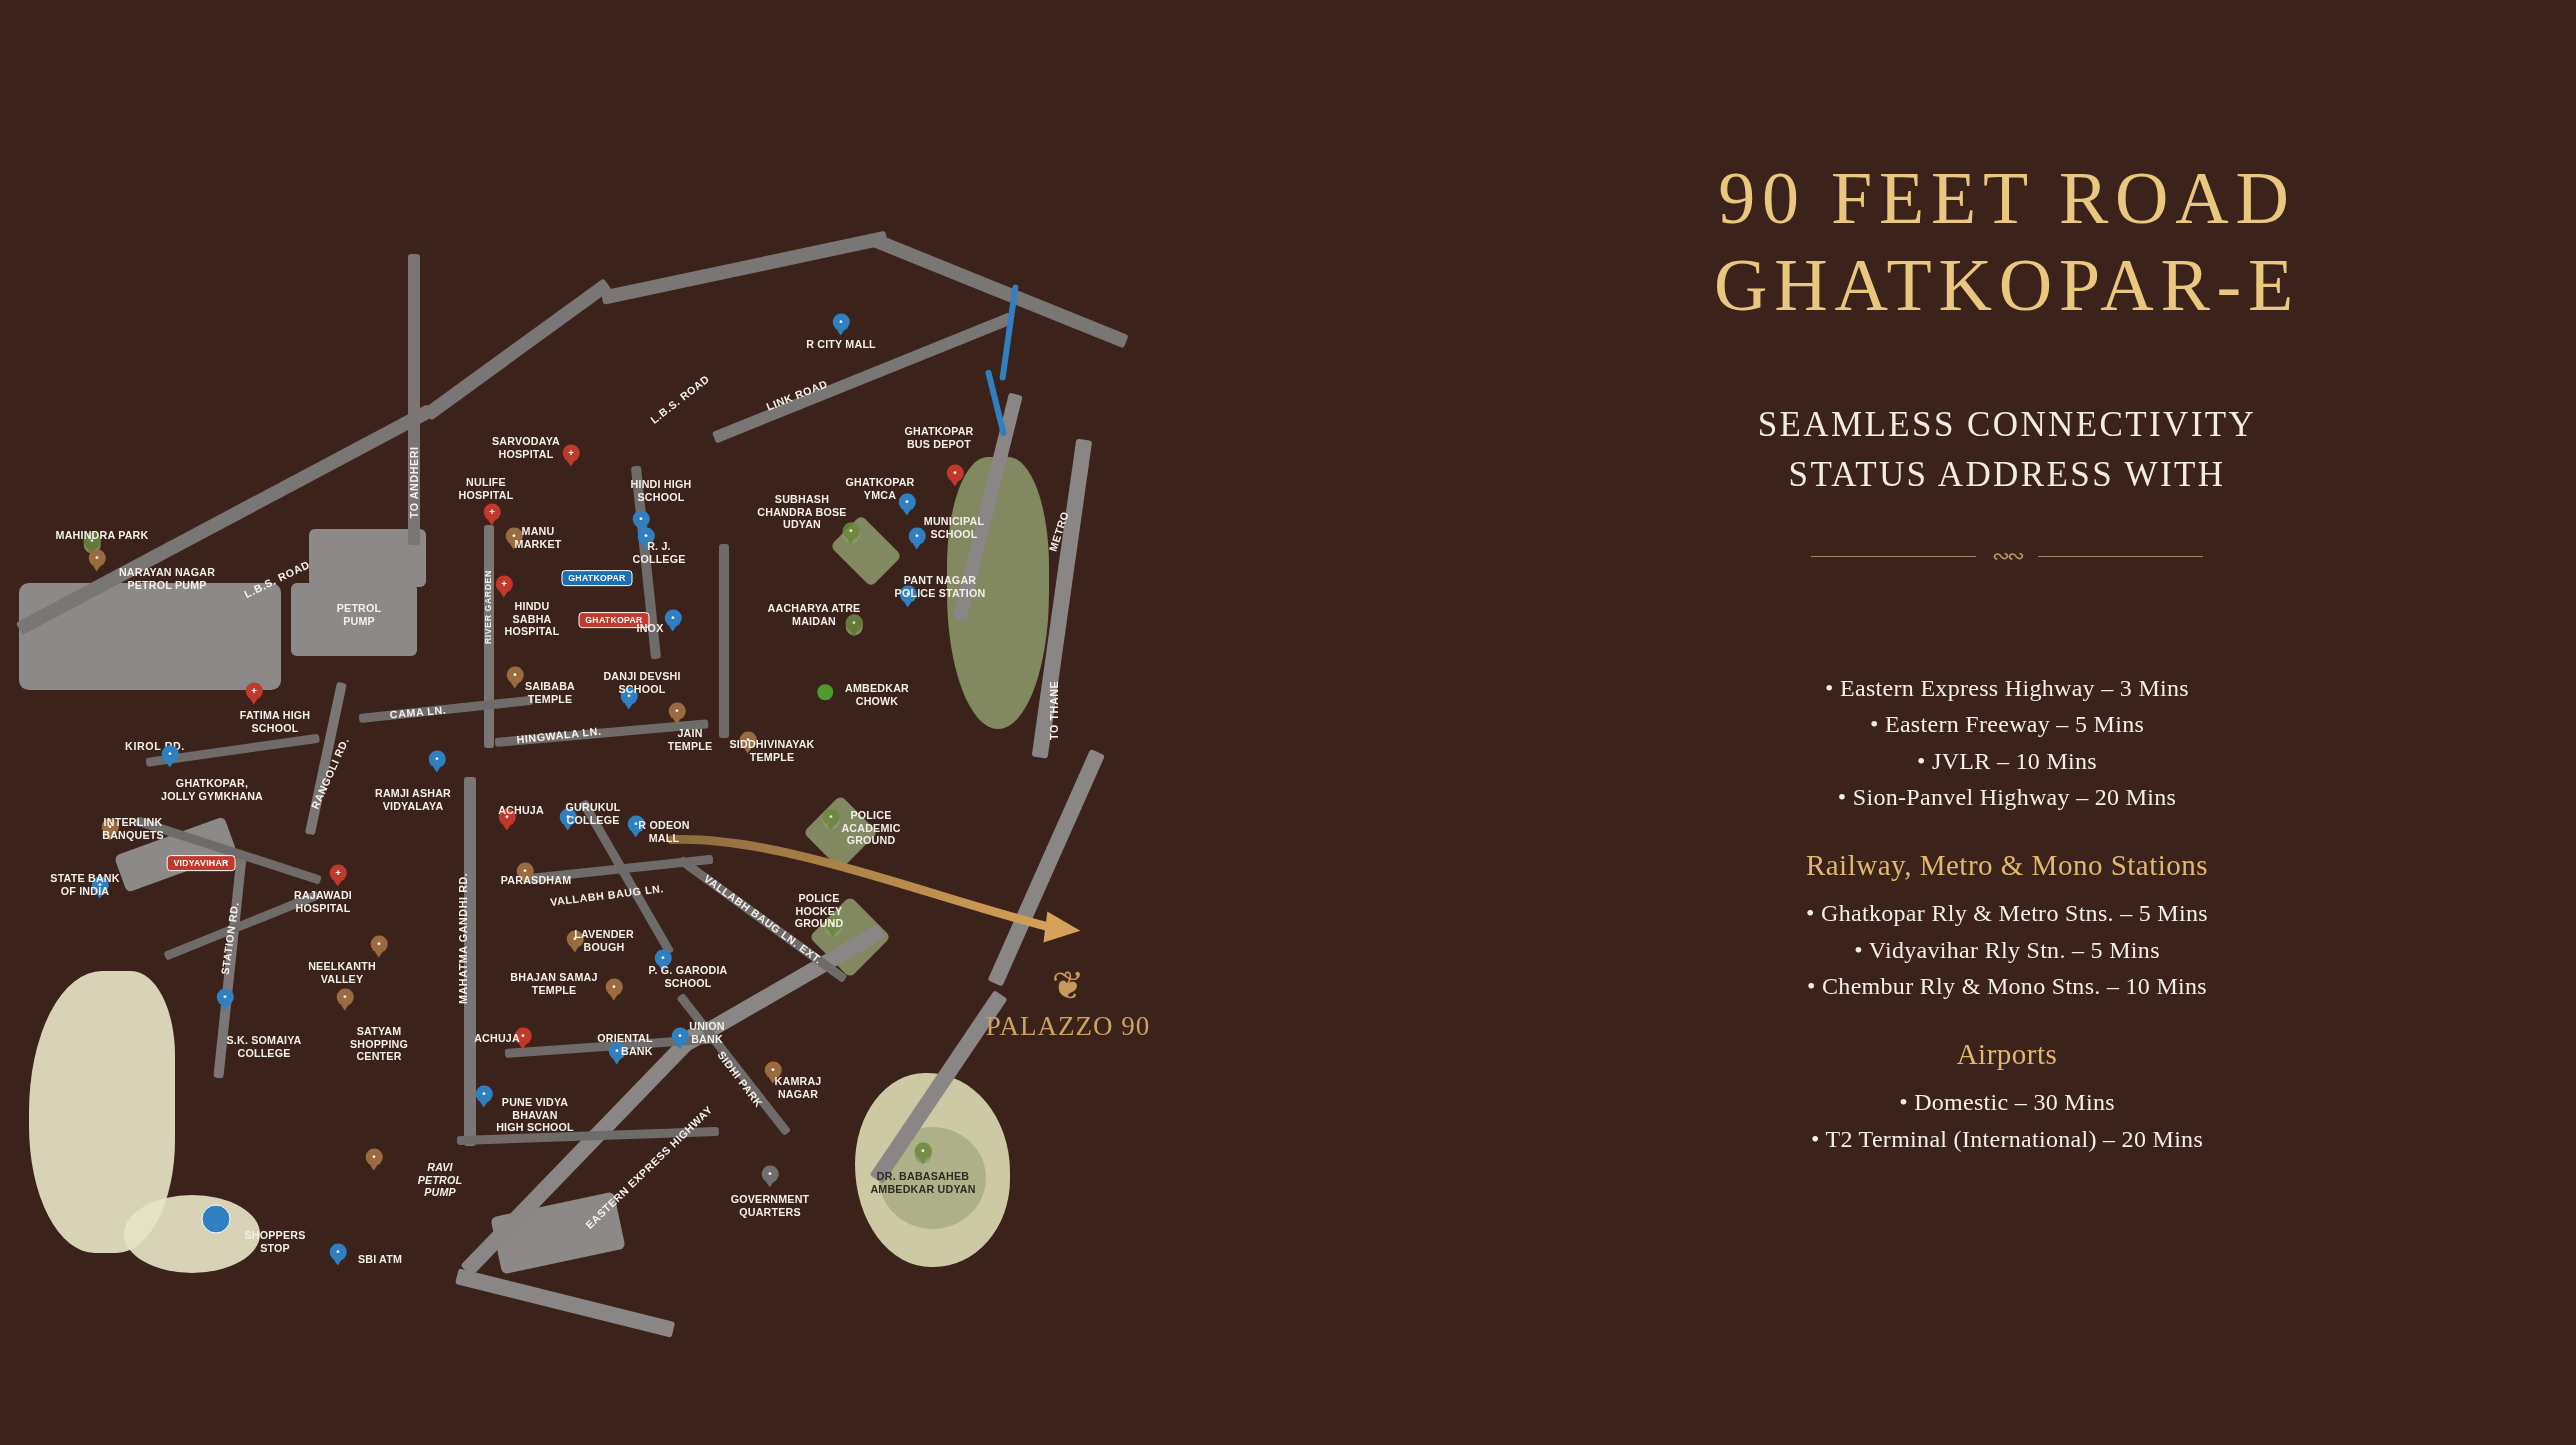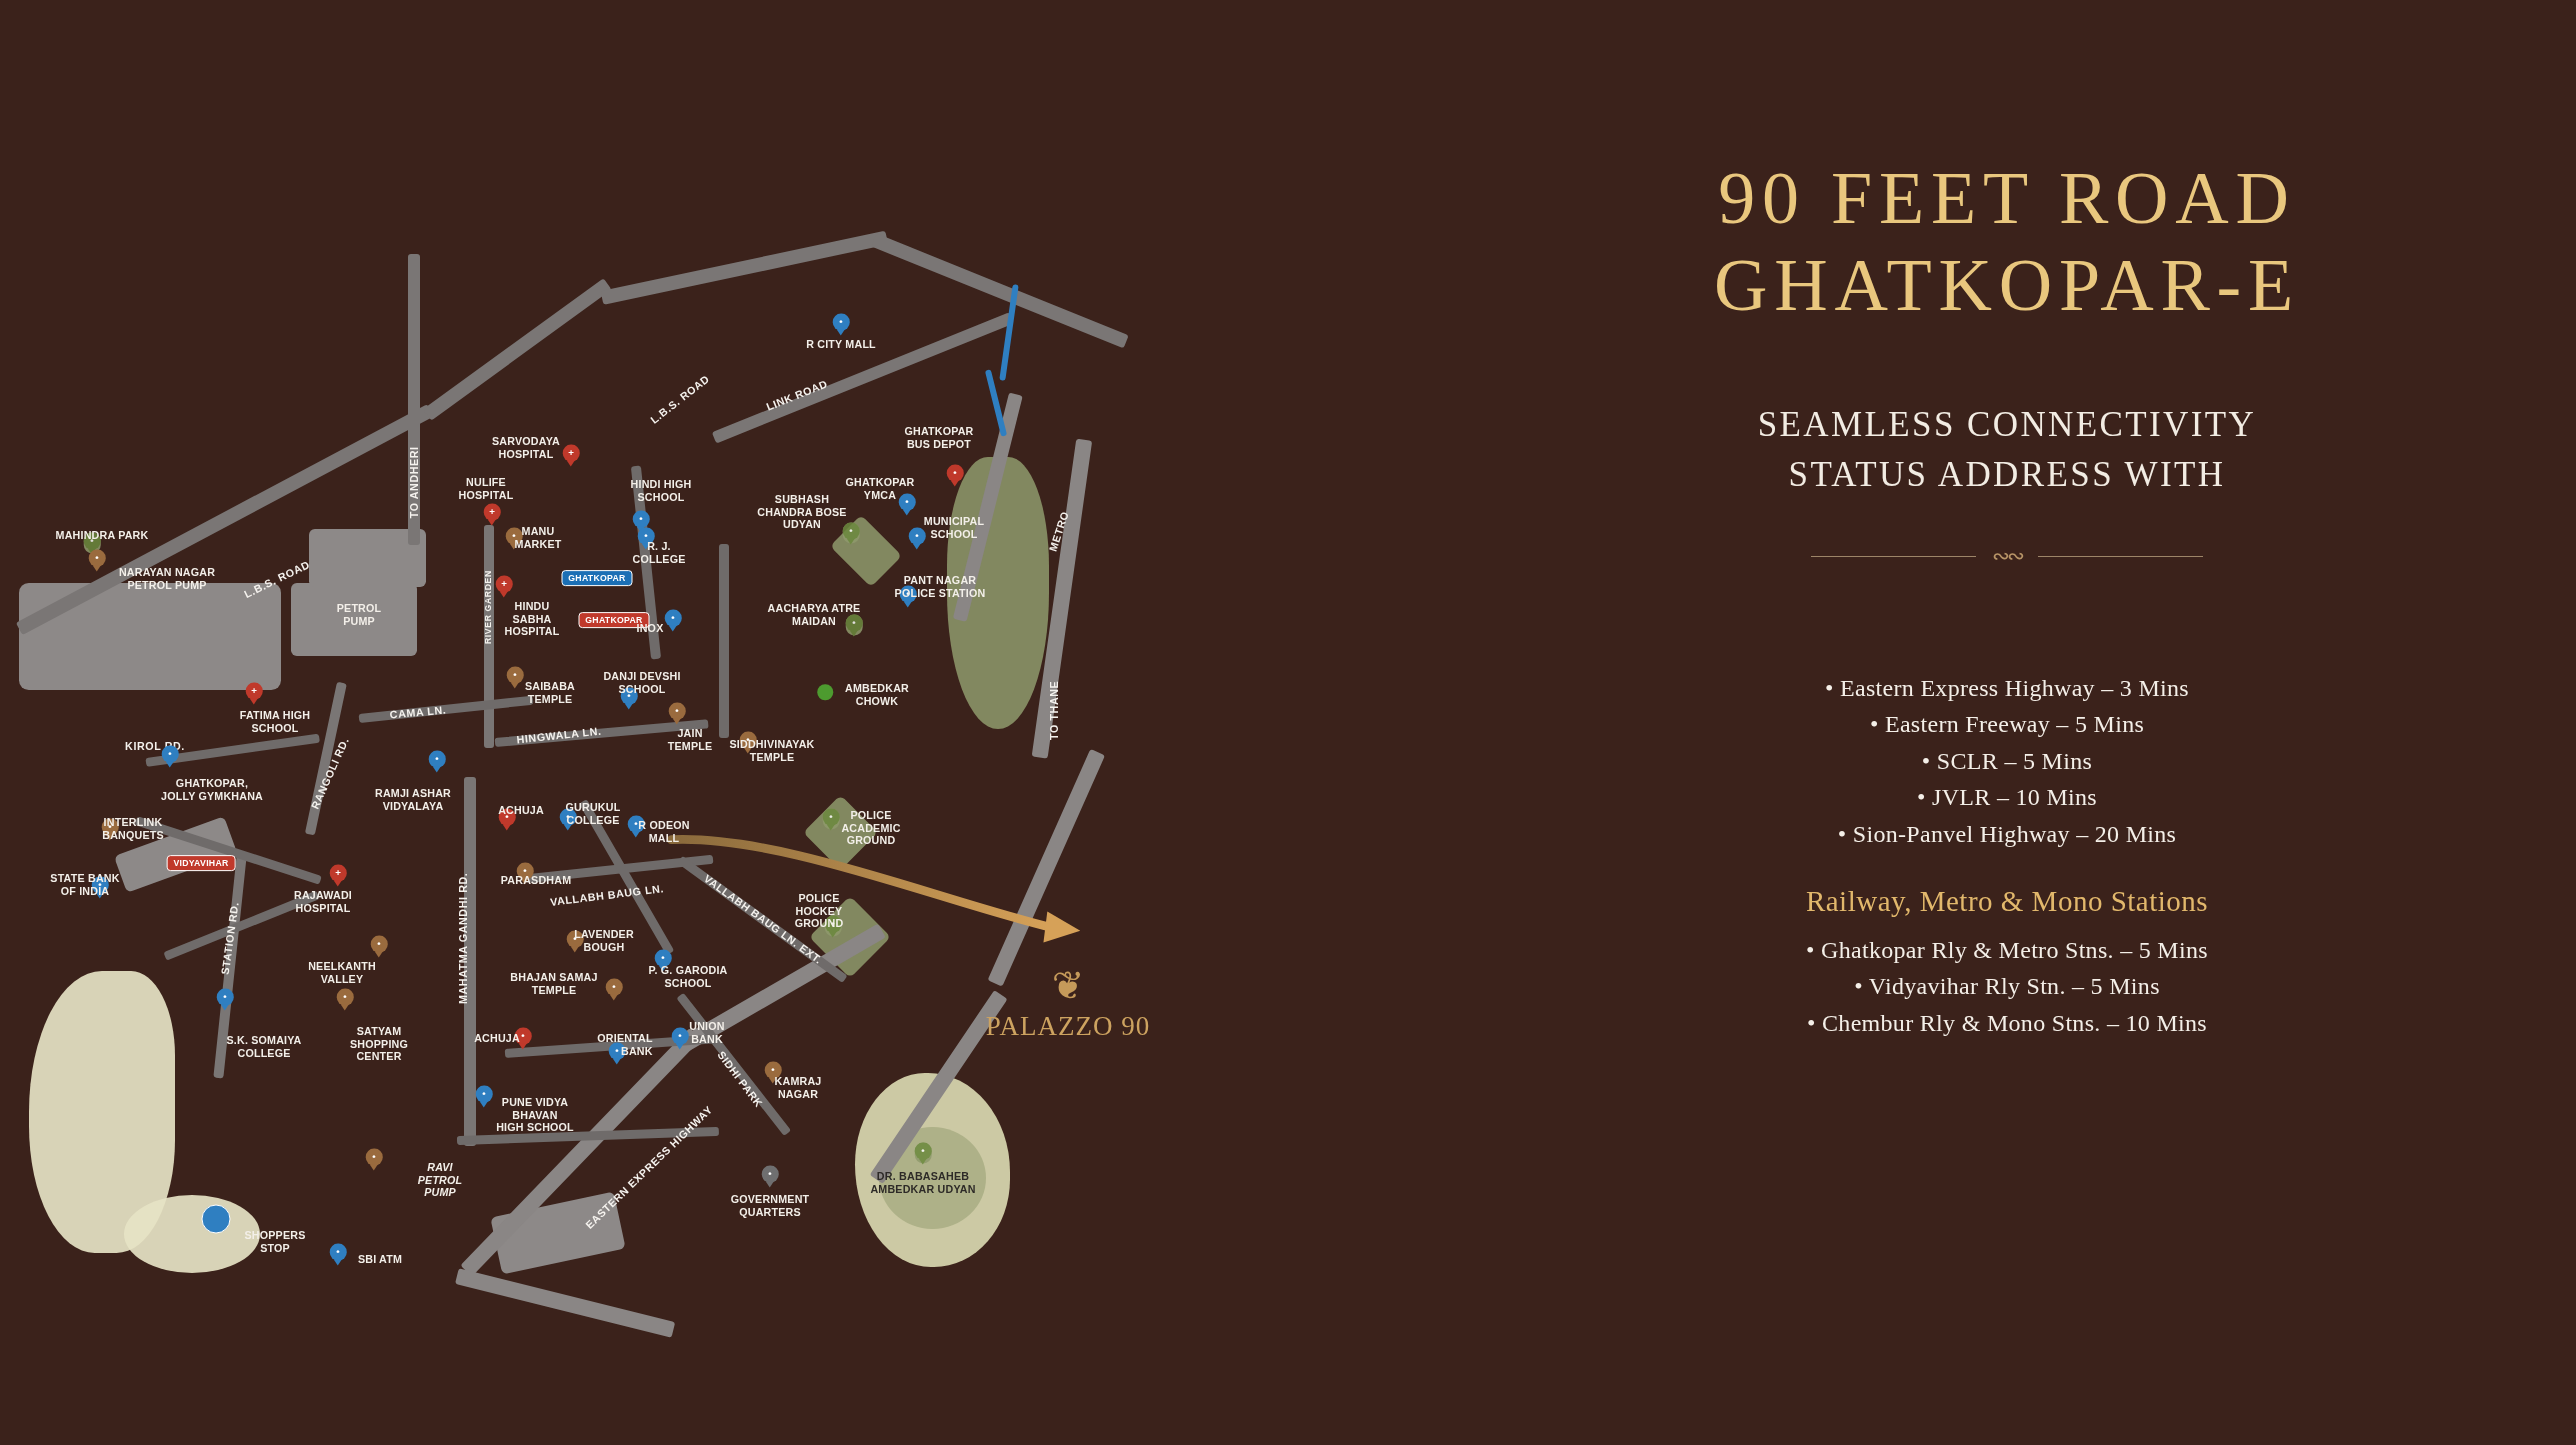--- a/index.html
+++ b/index.html
@@ -670,30 +670,34 @@
       <span class="rule"></span>
       <span class="orn">∾∾</span>
       <span class="rule"></span>
     </div>
 
     <div class="sections">
 
       <div class="sec">
         <div class="sec-item">• Eastern Express Highway – 3 Mins</div>
         <div class="sec-item">• Eastern Freeway – 5 Mins</div>
-        <div class="sec-item">• SCLR – 5 Mins</div>
         <div class="sec-item">• JVLR – 10 Mins</div>
         <div class="sec-item">• Sion-Panvel Highway – 20 Mins</div>
       </div>
 
       <div class="sec">
         <div class="sec-head">Railway, Metro &amp; Mono Stations</div>
         <div class="sec-item">• Ghatkopar Rly &amp; Metro Stns. – 5 Mins</div>
         <div class="sec-item">• Vidyavihar Rly Stn. – 5 Mins</div>
         <div class="sec-item">• Chembur Rly &amp; Mono Stns. – 10 Mins</div>
       </div>
 
+      <div class="sec">
+        <div class="sec-head">Airports</div>
+        <div class="sec-item">• Domestic – 30 Mins</div>
+        <div class="sec-item">• T2 Terminal (International) – 20 Mins</div>
+      </div>
 
     </div>
   </div>
 
 </div>
 
 
 </body></html>

